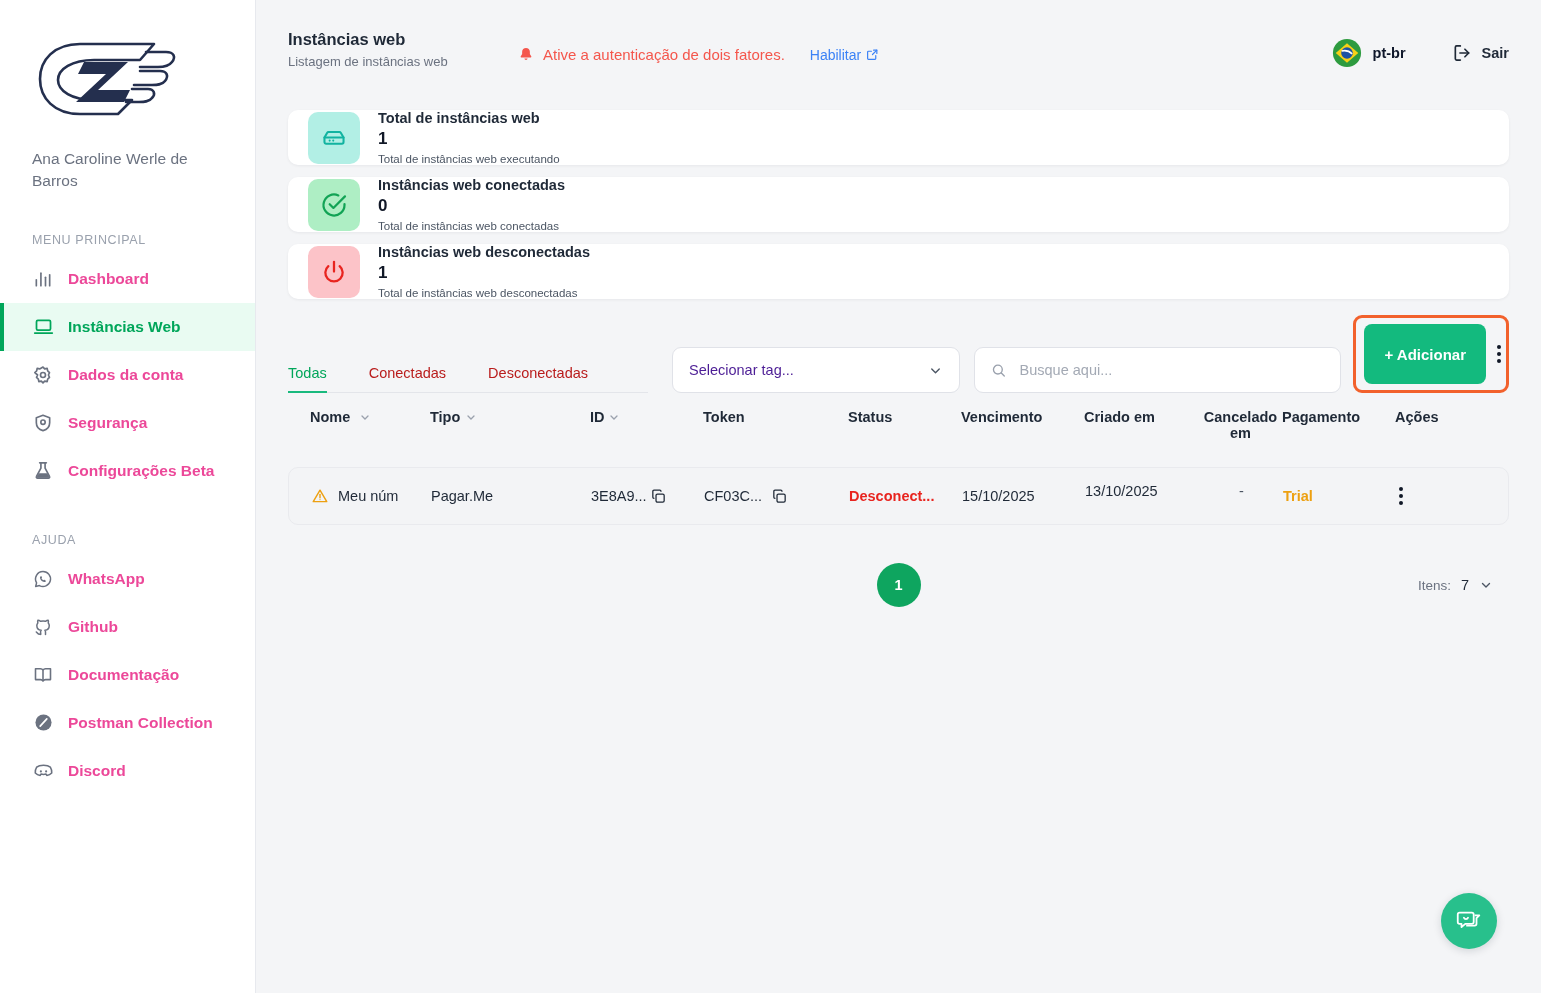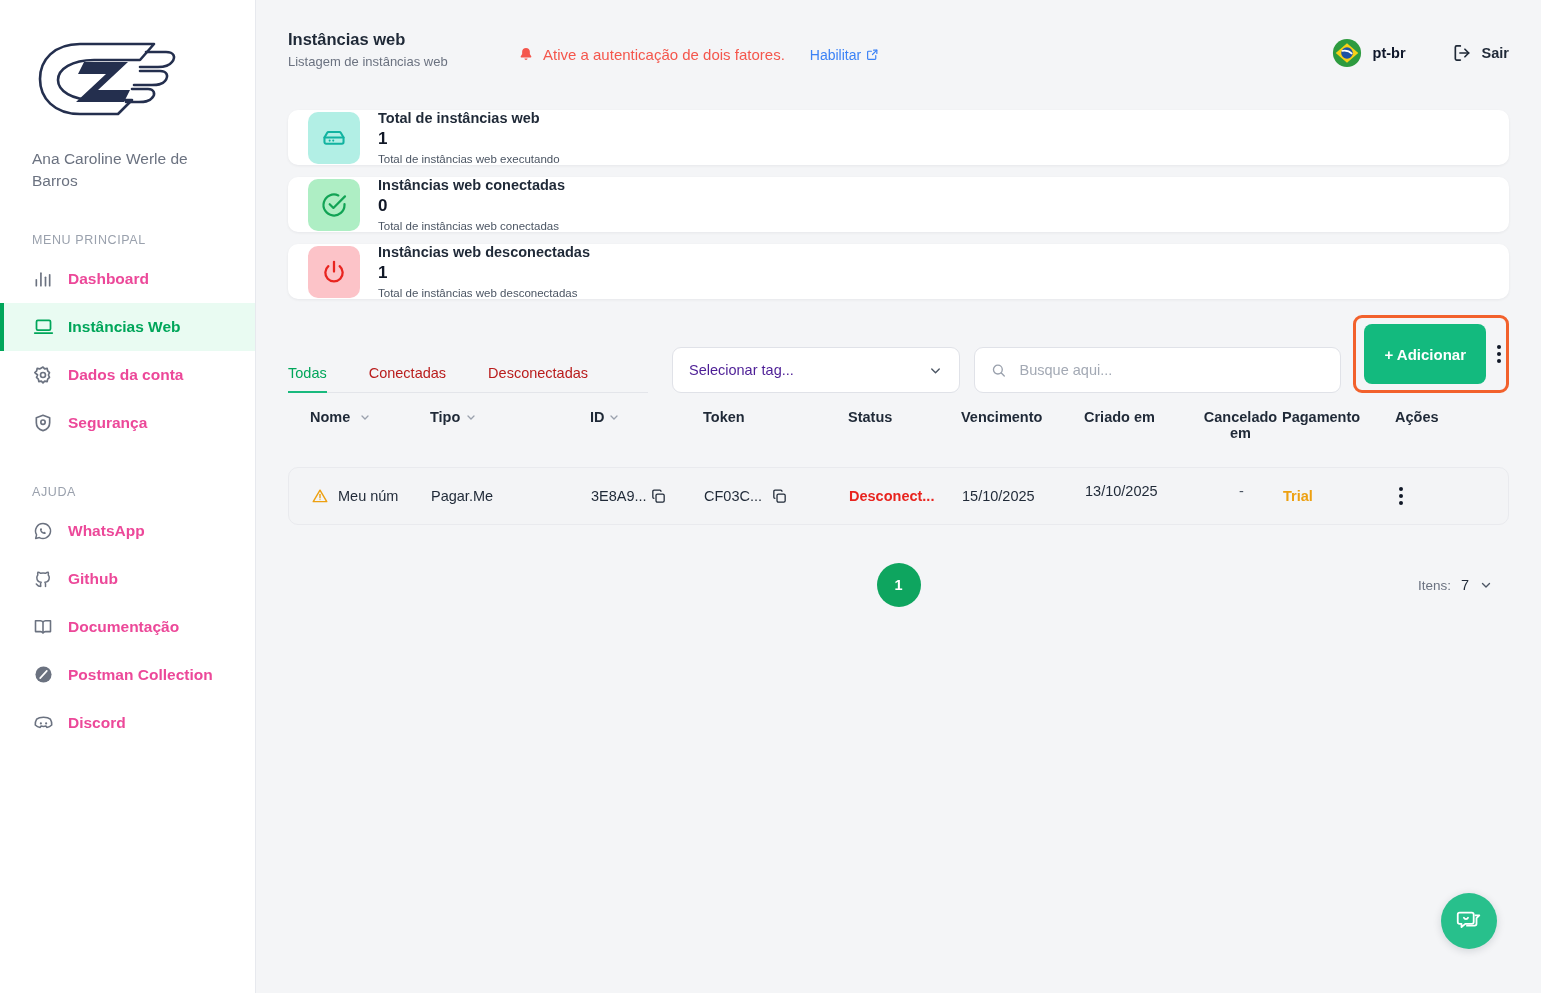--- a/index.html
+++ b/index.html
@@ -221,20 +221,30 @@
     <div class="nav-item">
       <span class="ico">
         <svg width="20" height="20" viewBox="0 0 24 24" fill="none" stroke="#6b7280" stroke-width="2" stroke-linejoin="round">
           <path d="M12 2.8l8 3v6c0 5-3.4 8.2-8 9.4-4.6-1.2-8-4.4-8-9.4v-6z"></path>
           <circle cx="12" cy="11" r="2.6"></circle>
         </svg>
       </span>
       <span>Segurança</span>
     </div>
 
+    <div class="nav-item">
+      <span class="ico">
+        <svg width="20" height="21" viewBox="0 0 24 24" fill="none" stroke="#6b7280" stroke-width="2" stroke-linejoin="round">
+          <path d="M9.5 2.8v6.4L4.2 19c-.6 1 .1 2.2 1.3 2.2h13c1.2 0 1.9-1.2 1.3-2.2l-5.3-9.8V2.8"></path>
+          <line x1="8" y1="2.8" x2="16" y2="2.8" stroke-linecap="round"></line>
+          <path d="M6.9 15.3h10.2l3 5.4H4z" fill="#6b7280" stroke="none"></path>
+        </svg>
+      </span>
+      <span>Configurações Beta</span>
+    </div>
 
     <div class="sec-label ajuda">AJUDA</div>
 
     <div class="nav-item">
       <span class="ico">
         <svg width="20" height="20" viewBox="0 0 24 24" fill="none" stroke="#6b7280" stroke-width="1.8">
           <path d="M12 3a9 9 0 00-7.7 13.6L3.2 21l4.5-1.1A9 9 0 1012 3z" stroke-linejoin="round"></path>
           <path d="M9.2 8.4c.3-.1.7 0 .9.4l.7 1.3c.1.3 0 .6-.2.8l-.4.4c.5 1 1.3 1.8 2.3 2.3l.4-.4c.2-.2.5-.3.8-.2l1.3.7c.4.2.5.6.4.9-.3.8-1.2 1.3-2.1 1.1-2.4-.5-4.4-2.5-4.9-4.9-.2-.9.3-1.8 1.1-2.1z" fill="#6b7280" stroke="none"></path>
         </svg>
       </span>

